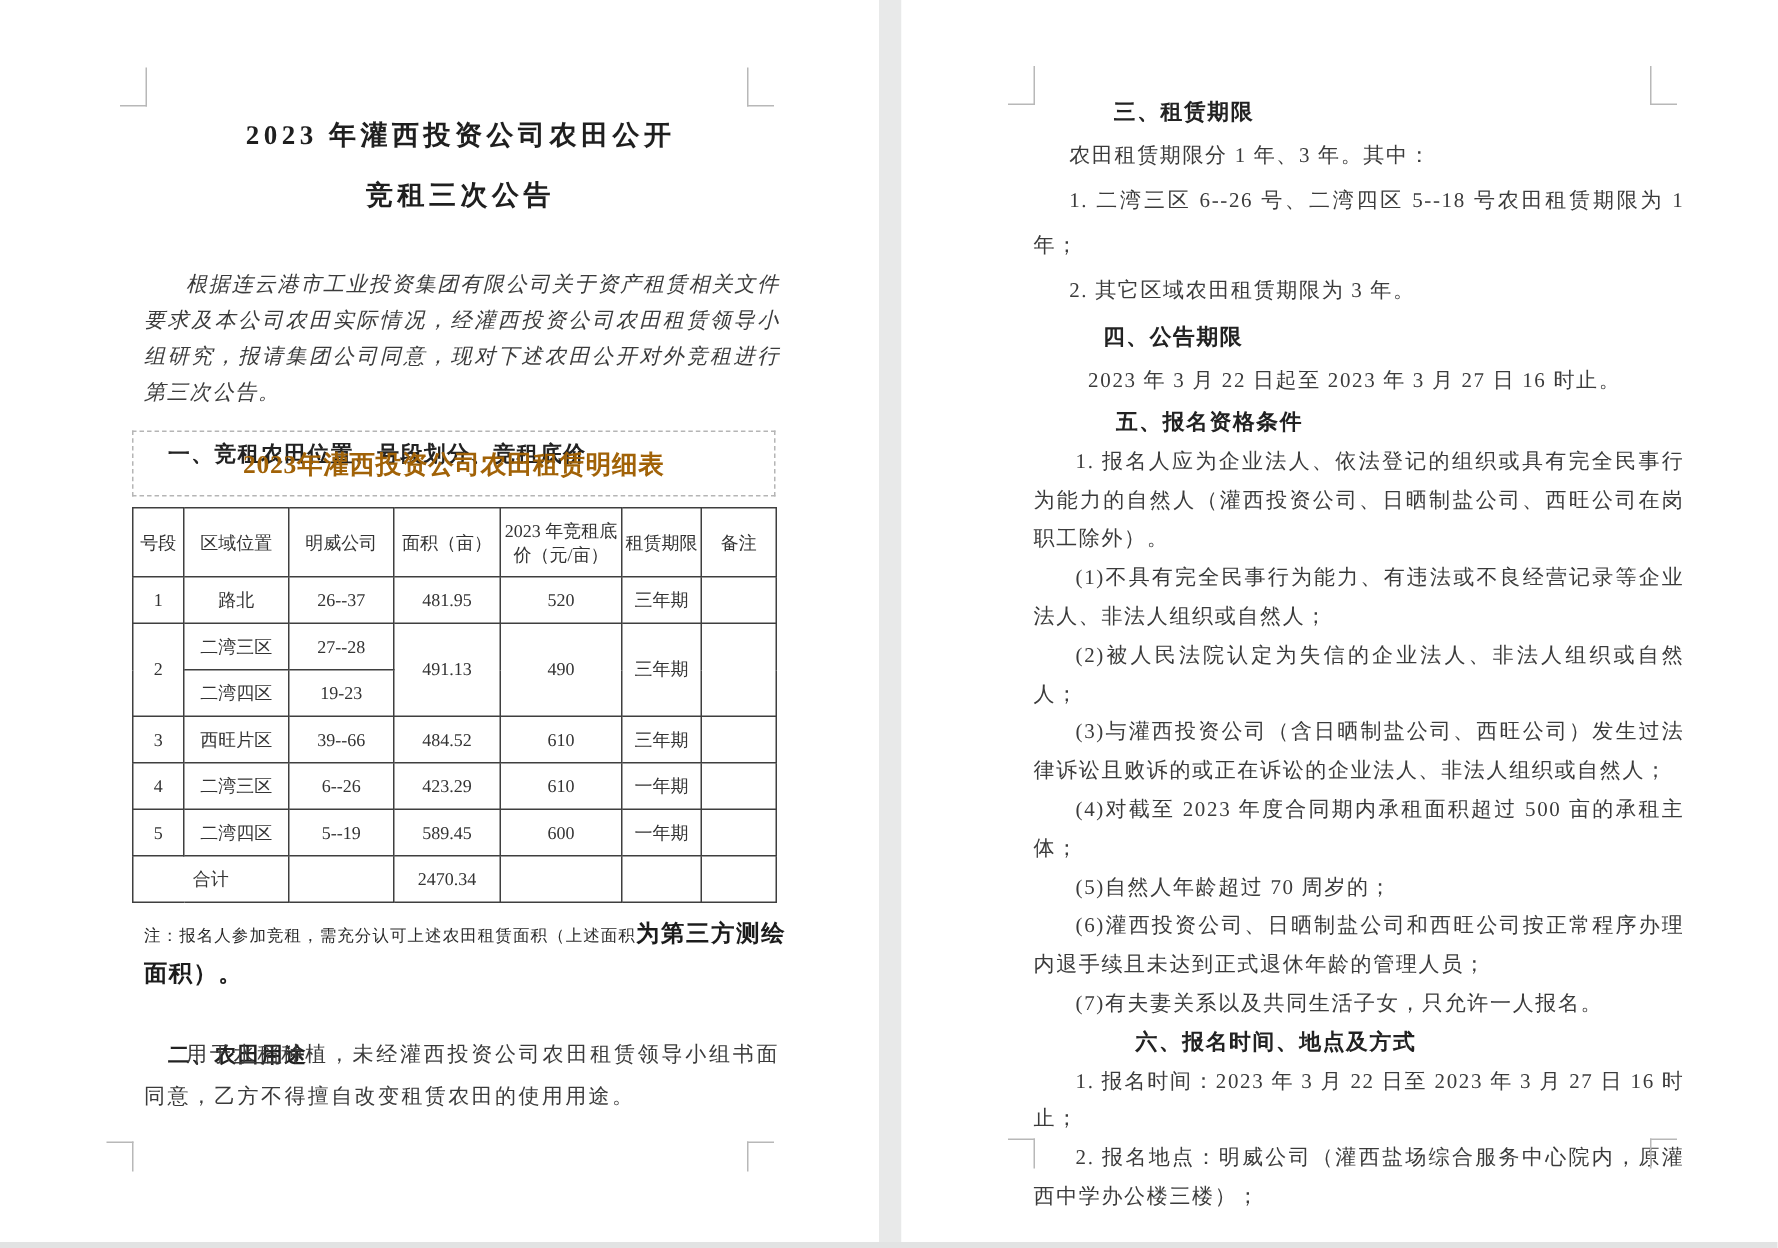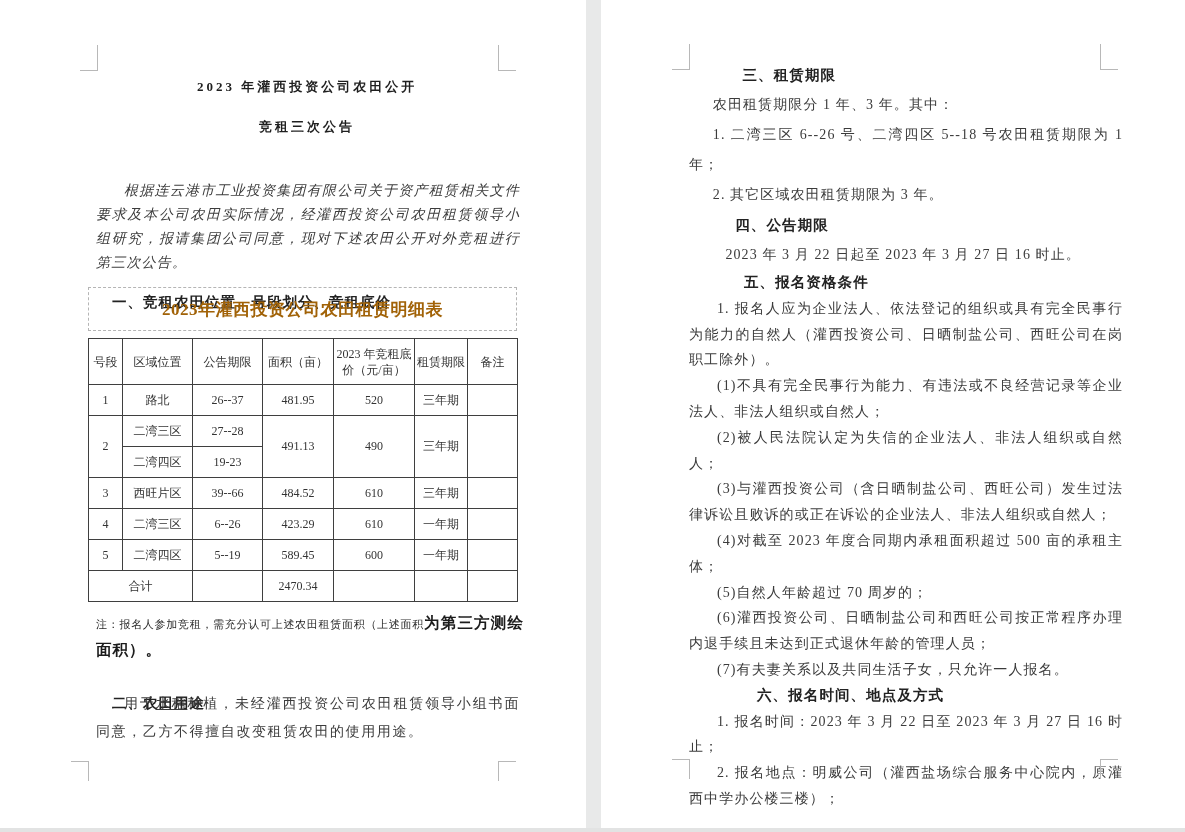--- a/index.html
+++ b/index.html
@@ -31,21 +31,21 @@
   .ln2 { top:9px;  width:11px; }
   .ln3 { top:13px; width:11px; }
   .ln4 { top:17px; width:9px; }
   .doc-caret { position:absolute; left:25px; top:16px; width:0; height:0;
       border-left:4px solid transparent; border-right:4px solid transparent;
       border-top:5px solid #8f8f8f; }
   .doc-caret::before { content:""; position:absolute; left:-4px; top:-7px; width:8px; height:1.5px; background:#8f8f8f; }
 
   
   .p1-title { position:absolute; left:96px; width:422px; text-align:center;
-      font-weight:bold; color:#1f1f1f; font-size:13px; letter-spacing:3px; }
+      font-weight:bold; color:#1f1f1f; font-size:18px; letter-spacing:3px; }
   .p1-title.l1 { top:78px; }
   .p1-title.l2 { top:118px; }
   .p1-intro { position:absolute; left:96px; top:179px; width:424px; font-size:14px;
       line-height:24px; letter-spacing:1.2px; text-indent:2em; text-align:justify;font-style:italic; }
   .p1-h { position:absolute; left:112px; font-weight:bold; color:#222; font-size:14.5px; letter-spacing:1px;margin-top:35px; }
   .p1-h.s1 { top:258px; }
   .p1-h.s2 { top:659px; }
 
   .tablewrap { position:absolute; left:88px; top:287px; width:429px; }
   .dashedbox { width:100%; height:44px; border:1px dashed #b5b5b5; display:flex;
@@ -110,21 +110,21 @@
             <col class="c2">
             <col class="c3">
             <col class="c4">
             <col class="c5">
             <col class="c6">
         </colgroup>
         <tbody>
             <tr>
           <th>号段</th>
           <th>区域位置</th>
-          <th>公告期限</th>
+          <th>明威公司</th>
           <th>面积（亩）</th>
           <th>2023 年竞租底价（元/亩）</th>
           <th>租赁期限</th>
           <th>备注</th>
         </tr>
         <tr>
           <td>1</td>
           <td>路北</td>
           <td>26--37</td>
           <td>481.95</td>

